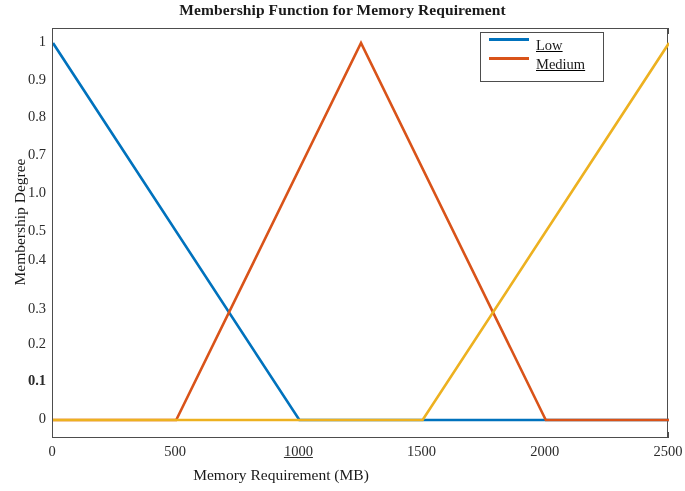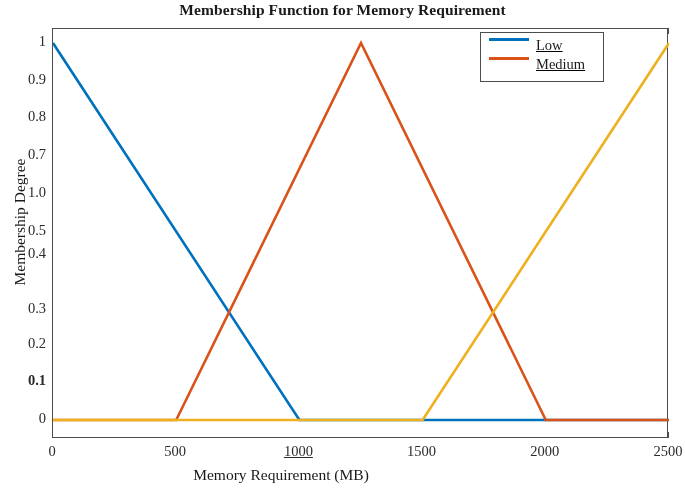--- a/index.html
+++ b/index.html
@@ -159,21 +159,21 @@
       <div class="ytick-mark right" style="top: 381.3px;"></div>
       <div class="ytick-label" style="top: 372.3px; font-weight: bold;">0.1</div>
       <div class="ytick-mark" style="top: 343.6px;"></div>
       <div class="ytick-mark right" style="top: 343.6px;"></div>
       <div class="ytick-label" style="top: 334.6px;">0.2</div>
       <div class="ytick-mark" style="top: 305.9px;"></div>
       <div class="ytick-mark right" style="top: 305.9px;"></div>
       <div class="ytick-label" style="top: 300px;">0.3</div>
       <div class="ytick-mark" style="top: 268.2px;"></div>
       <div class="ytick-mark right" style="top: 268.2px;"></div>
-      <div class="ytick-label" style="top: 245px;">0.4</div>
+      <div class="ytick-label" style="top: 251px;">0.4</div>
       <div class="ytick-mark" style="top: 230.5px;"></div>
       <div class="ytick-mark right" style="top: 230.5px;"></div>
       <div class="ytick-label" style="top: 221.5px;">0.5</div>
       <div class="ytick-mark" style="top: 192.8px;"></div>
       <div class="ytick-mark right" style="top: 192.8px;"></div>
       <div class="ytick-label" style="top: 183.8px;">1.0</div>
       <div class="ytick-mark" style="top: 155.1px;"></div>
       <div class="ytick-mark right" style="top: 155.1px;"></div>
       <div class="ytick-label" style="top: 146.1px;">0.7</div>
       <div class="ytick-mark" style="top: 117.4px;"></div>

